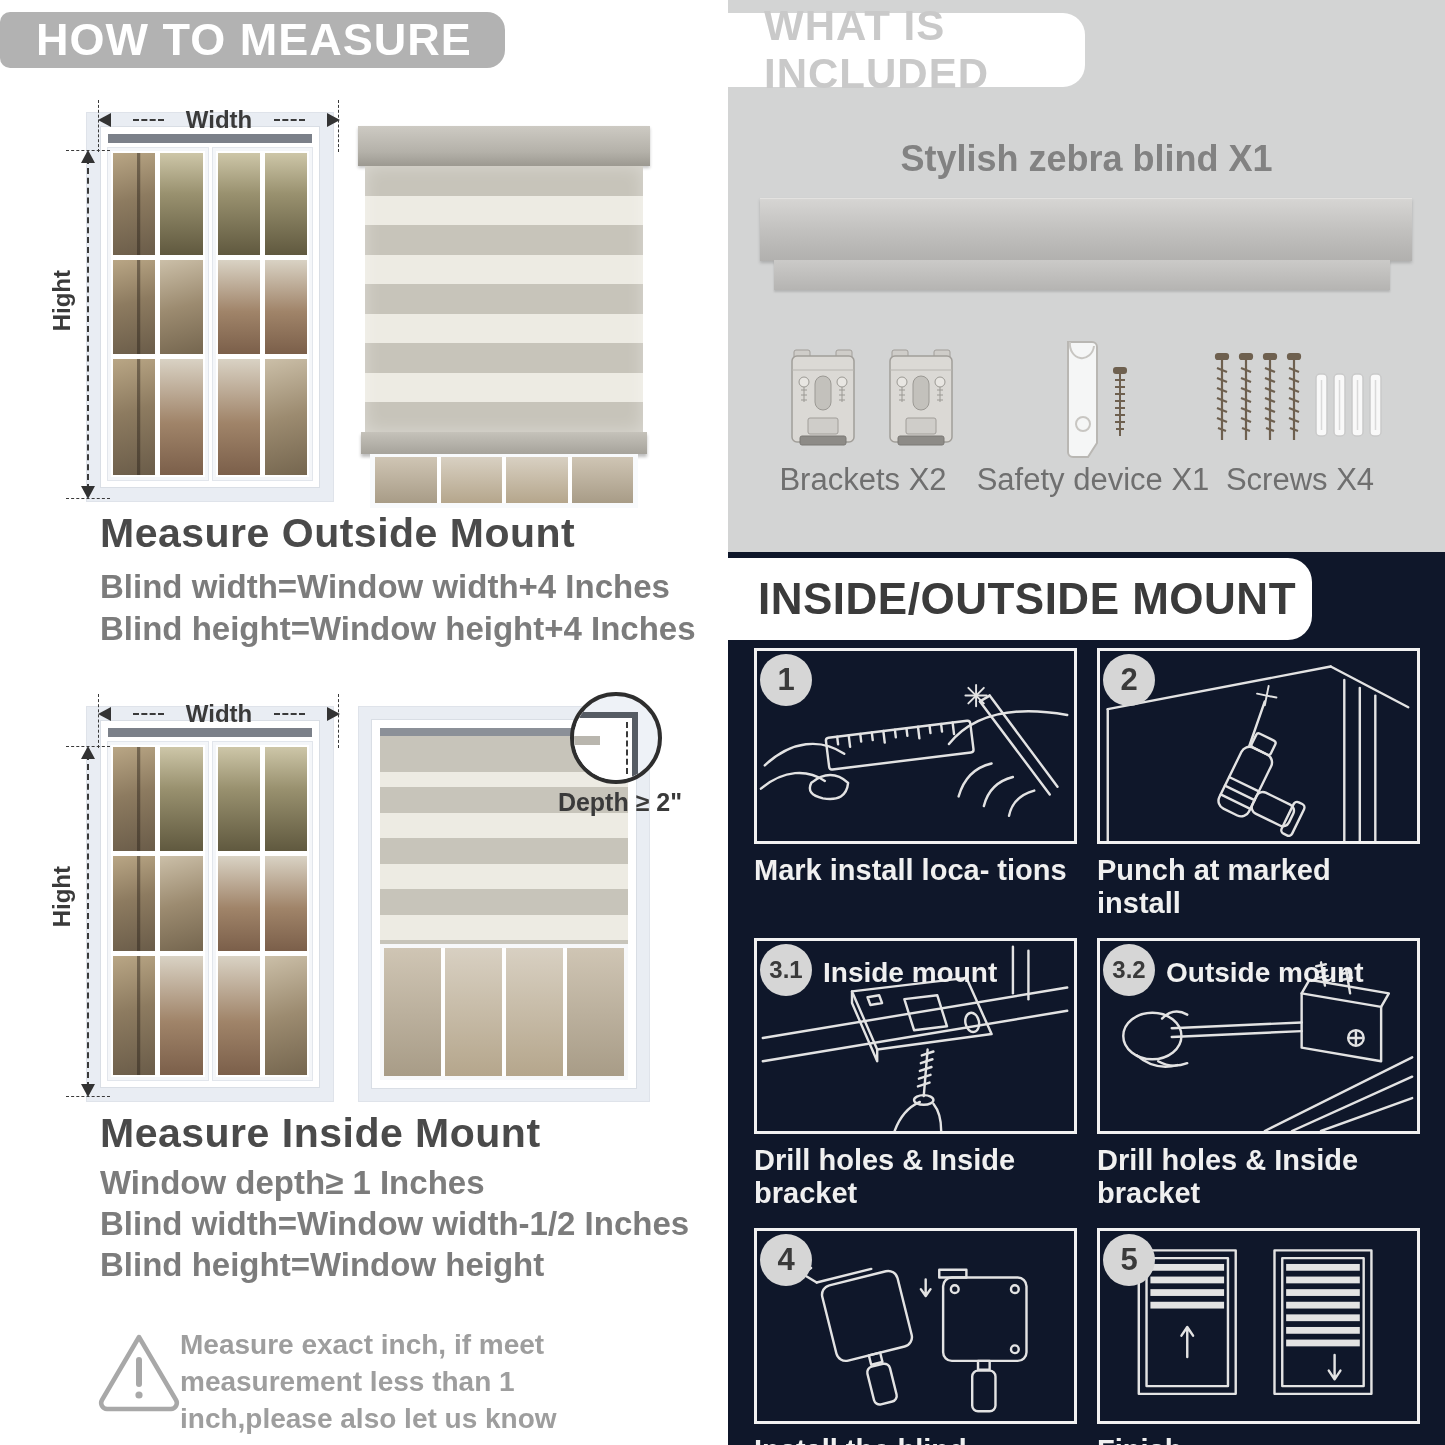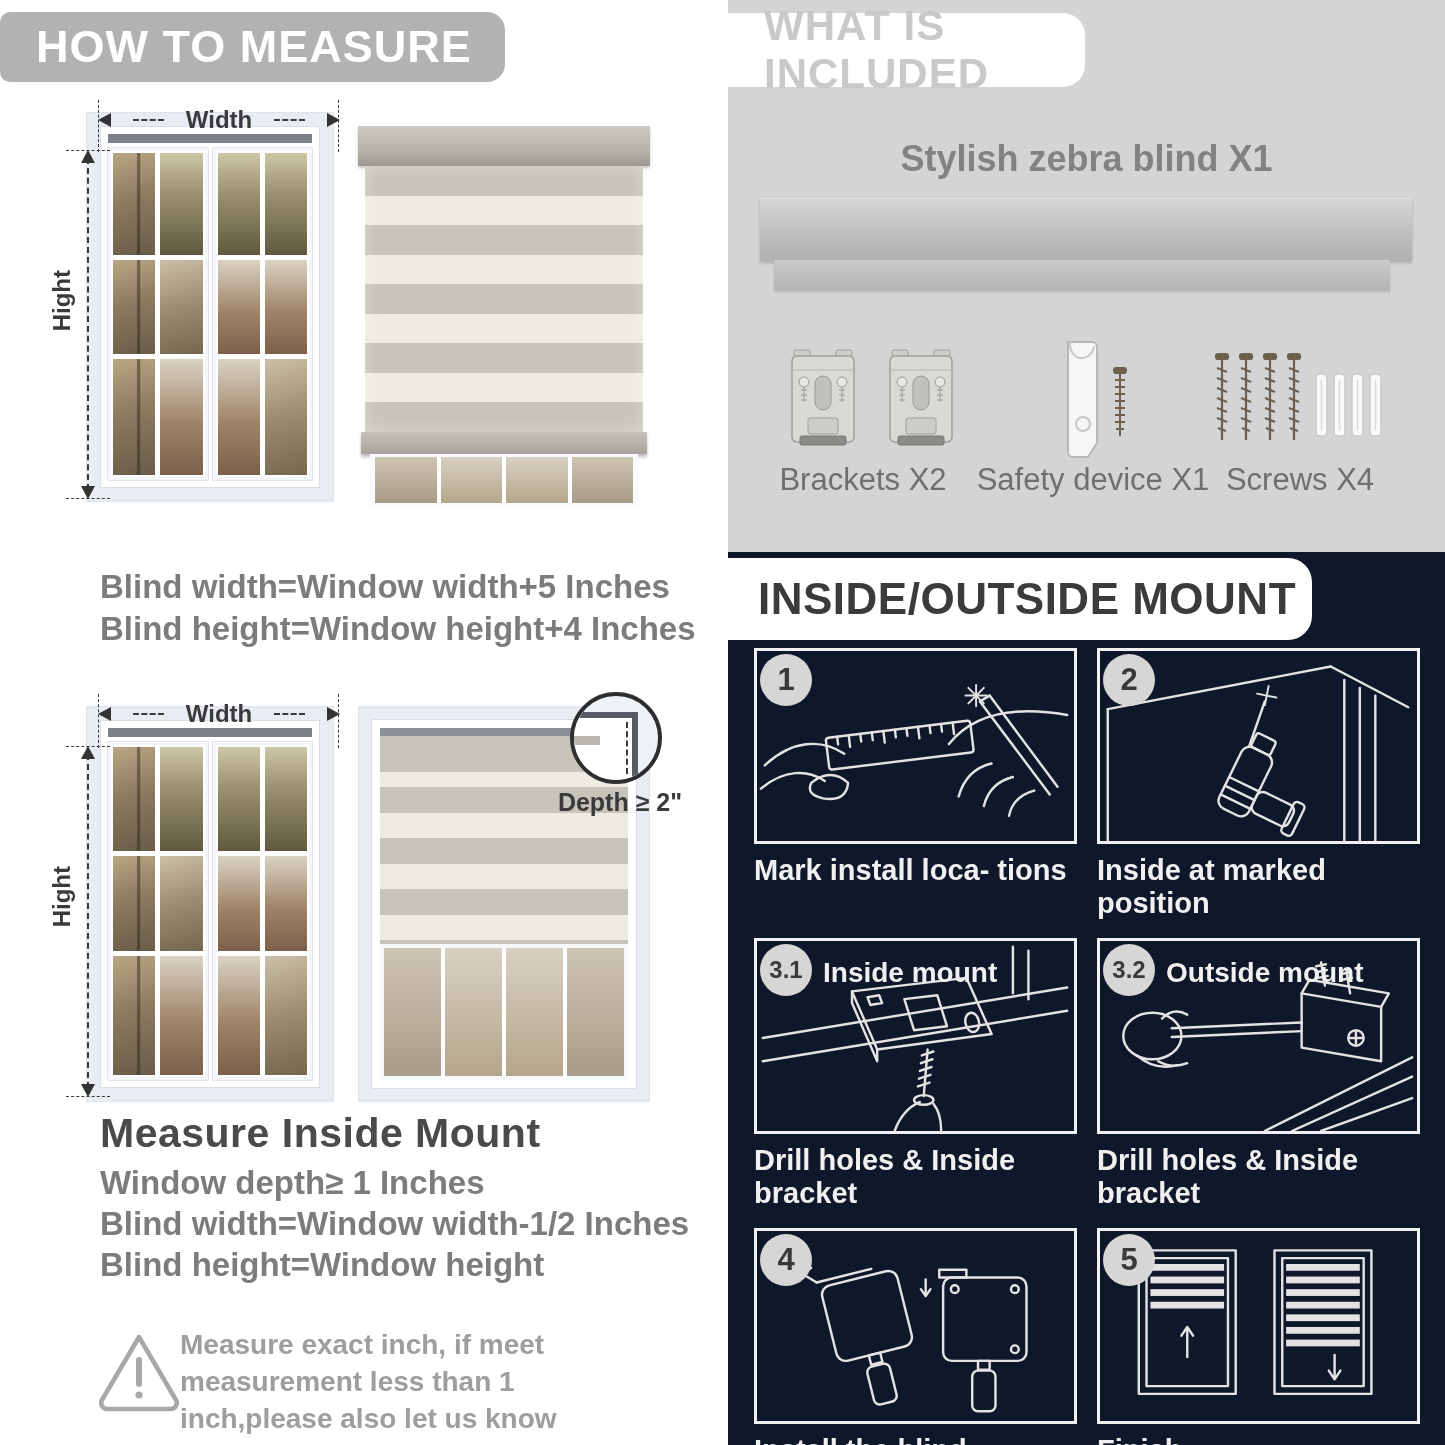--- a/index.html
+++ b/index.html
@@ -1,21 +1,21 @@
 <!DOCTYPE html>
 <html><head>
 <meta charset="utf-8">
 <style>
   html,body{margin:0;padding:0;background:#fff;}
   .root{position:relative;width:1445px;height:1445px;background:#fff;overflow:hidden;
         font-family:"Liberation Sans",sans-serif;}
   .abs{position:absolute;}
 
   
-  .htm-band{position:absolute;left:0;top:12px;width:505px;height:70px;background:#b2b2b2;
+  .htm-band{position:absolute;left:0;top:12px;width:505px;height:56px;background:#b2b2b2;
             border-radius:10px 18px 18px 10px;display:flex;align-items:center;
             padding-left:36px;box-sizing:border-box;}
   .htm-band span{color:#fff;font-weight:bold;font-size:45px;letter-spacing:1px;}
 
   
   .win{position:absolute;background:#e9edf3;border:1px solid #dfe3ea;padding:13px;box-sizing:border-box;}
   .winframe{width:100%;height:100%;background:#fff;box-shadow:0 0 0 1px #d9dee5 inset;
             padding:8px;box-sizing:border-box;display:flex;flex-direction:column;}
   .wintop{height:9px;background:#7b8089;margin-bottom:5px;flex:none;}
   .doors{flex:1;display:flex;gap:5px;}
@@ -164,21 +164,22 @@
     <div class="zbody"></div>
     <div class="railA"></div>
     <div class="underwin">
       <i class="lpane"></i>
         <i class="lpane b"></i>
         <i class="lpane b"></i>
         <i class="lpane"></i>
     </div>
   </div>
 
-  <div class="f-line" style="top:568px;">Blind width=Window width+5 Inches</div>
+  <div class="h-measure" style="top:510px;">Measure Outside Mount</div>
+  <div class="f-line" style="top:568px;">Blind width=Window width+4 Inches</div>
   <div class="f-line" style="top:610px;">Blind height=Window height+4 Inches</div>
 
   <div class="win" style="left:86px;top:706px;width:248px;height:396px;">
     <div class="winframe">
       <div class="wintop"></div>
       <div class="doors">
         <div class="door">
           <i class="pane"></i>
             <i class="pane v2"></i>
             <i class="pane"></i>
@@ -395,21 +396,21 @@
                 <line x1="120" y1="112" x2="120" y2="146"></line>
                   <line x1="130" y1="112" x2="130" y2="146"></line>
                 <line x1="140" y1="112" x2="140" y2="146"></line>
                 <rect x="178" y="118" width="16" height="22" rx="3"></rect>
                 <rect x="118" y="146" width="24" height="42" rx="7"></rect>
                 <rect x="112" y="184" width="36" height="12" rx="4"></rect>
               </g>
             </g>
           </svg>
         </div>
-        <div class="scap">Inside at marked position</div>
+        <div class="scap">Punch at marked install</div>
       </div>
 
       <div class="step">
         <div class="sbox">
           <div class="badge small">3.1</div>
           <div class="slabel">Inside mount</div>
           <svg viewBox="0 0 323 196">
             <g class="art">
               <path d="M4,100 L318,48"></path>
                 <path d="M4,124 L318,72"></path>

